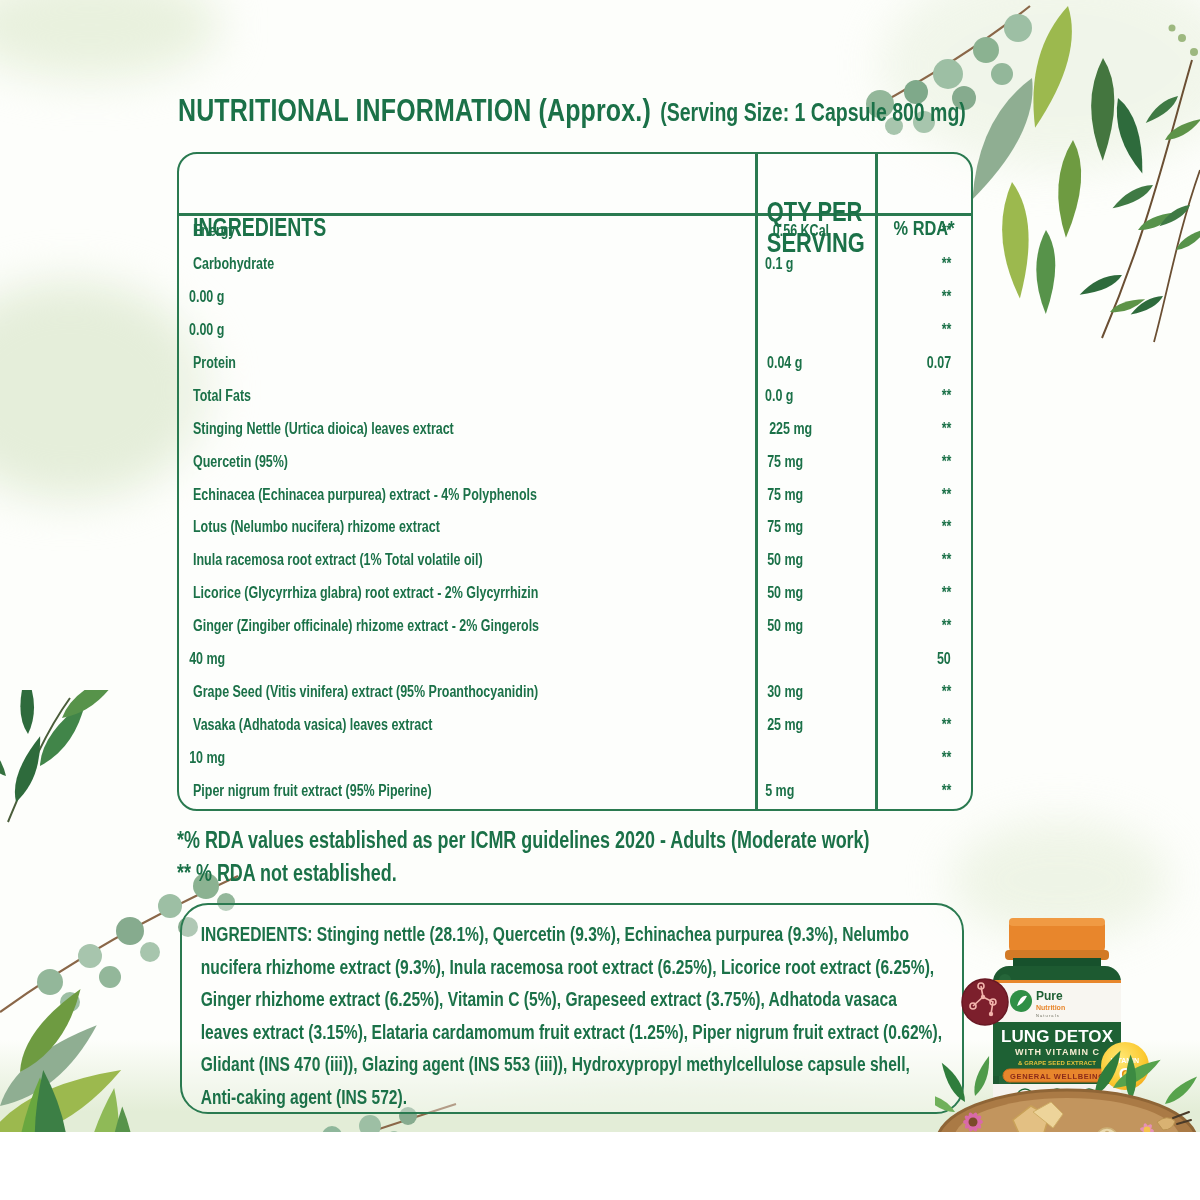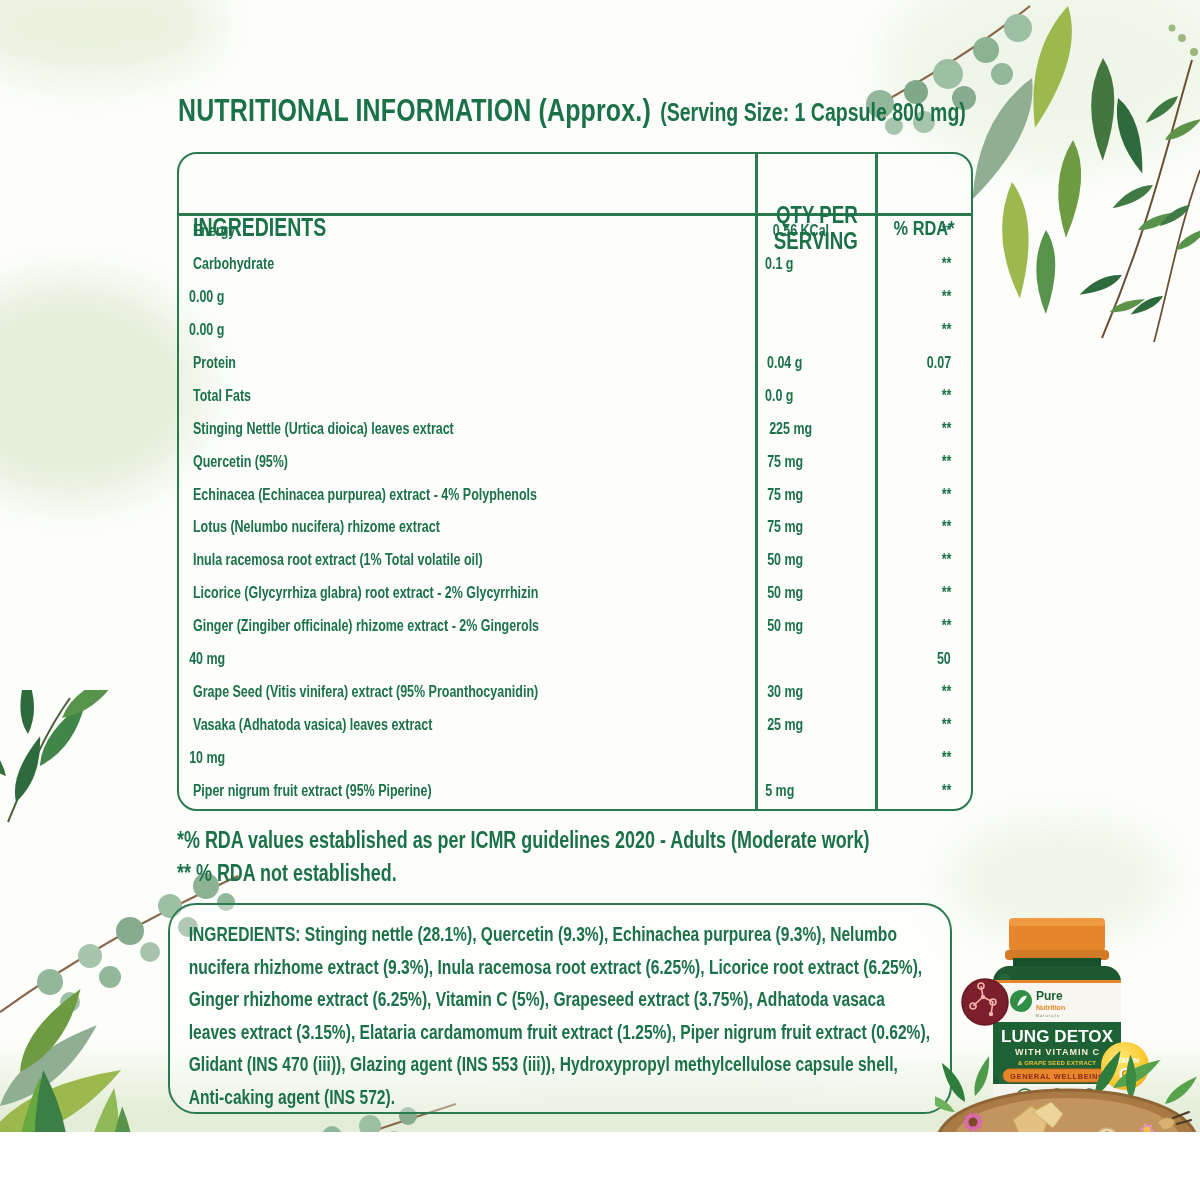--- a/index.html
+++ b/index.html
@@ -31,33 +31,33 @@
   .t1 { font-size:32px; font-weight:bold; letter-spacing:0.2px; }
   .t2 { font-size:25px; font-weight:bold; }
 
   .ntable { position:absolute; left:177px; top:152px; width:796px; height:659px;
     border:2.5px solid #2a7a50; border-radius:20px; box-sizing:border-box; background:rgba(255,255,255,0.25); }
   .vline { position:absolute; top:0; bottom:0; width:2.5px; background:#2a7a50; }
   .v1 { left:576px; } .v2 { left:696px; }
   .hline { position:absolute; left:0; right:0; top:59px; height:2.5px; background:#2a7a50; }
   .hcell { position:absolute; top:0; height:59px; display:flex; align-items:center; font-weight:bold;margin-top:44px; }
   .h-ing { left:14px; font-size:25px; }
-  .h-qty { left:578px; width:118px; justify-content:center; text-align:right; font-size:24px; line-height:1.08; }
+  .h-qty { left:578px; width:118px; justify-content:center; text-align:left; font-size:28px; line-height:1.08; }
   .h-rda { left:698px; right:0; justify-content:center; font-size:21px; }
   .tbody { position:absolute; left:0; right:0; top:61px; bottom:2px;
     display:flex; flex-direction:column; }
   .trow { flex:1; display:flex; align-items:center; font-weight:bold; font-size:16px; }
   .c1 { width:578px; padding-left:14px; box-sizing:border-box; }
   .c2 { width:118px; text-align:left; padding-right:12px; box-sizing:border-box; }
   .c3 { flex:1; text-align:right; padding-right:20px; box-sizing:border-box; }
 
   .footnotes { position:absolute; left:177px; top:824px; font-size:23px; font-weight:bold; line-height:33px;
     transform:scaleX(0.78); transform-origin:0 0; white-space:nowrap; }
 
-  .ibox { position:absolute; left:168px; top:903px; width:784px; height:211px;
+  .ibox { position:absolute; left:180px; top:903px; width:784px; height:211px;
     border:2.5px solid #2a7a50; border-radius:28px; box-sizing:border-box; overflow:hidden;
     background:rgba(255,255,255,0.35); }
   .ibox-inner { width:1000px; transform:scaleX(0.78); transform-origin:0 0;
     padding:13px 24px; font-size:20px; font-weight:bold; line-height:32.5px; box-sizing:border-box; }
 
   .product { position:absolute; left:935px; top:890px; width:265px; height:310px; }
   svg text { font-family:"Liberation Sans", sans-serif; }
 </style>
 </head>
 <body>

